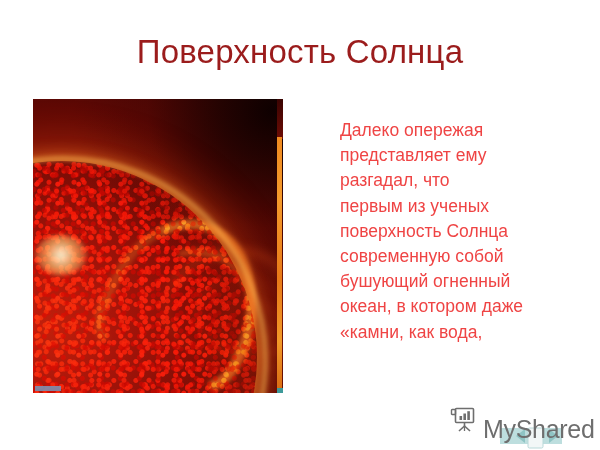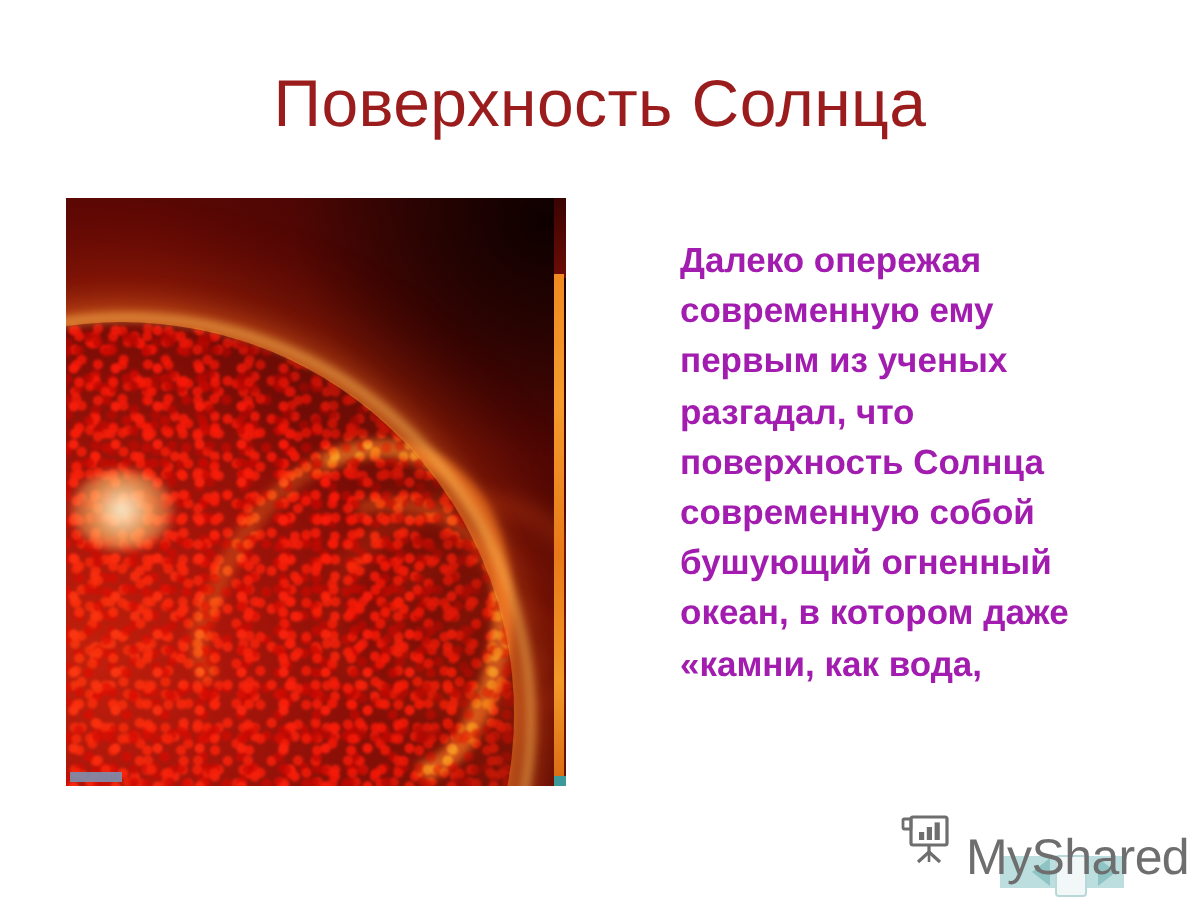--- a/index.html
+++ b/index.html
@@ -221,24 +221,24 @@
     background: #7d8fae;
     opacity: 0.9;
   }
 
   
   .body-copy {
     position: absolute;
     left: 340px;
     top: 118px;
     width: 244px;
-    color: #a21caf;
+    color: #ef4444;
     font-size: 17.5px;
     line-height: 25.2px;
-    font-weight: 700;
+    font-weight: 400;
   }
   .body-copy .line { white-space: nowrap; }
 
   
   .watermark {
     position: absolute;
     left: 450px;
     top: 400px;
     width: 140px;
     height: 42px;
@@ -290,23 +290,23 @@
     <div class="hot-spot"></div>
 
     <div class="photo-edge-dark"></div>
     <div class="photo-edge-strip"></div>
     <div class="photo-corner-teal"></div>
     <div class="photo-minicaption"></div>
   </div>
 
   <div class="body-copy">
     <div class="line">Далеко опережая</div>
-    <div class="line">современную ему</div>
+    <div class="line">представляет ему</div>
+    <div class="line">разгадал, что</div>
     <div class="line">первым из ученых</div>
-    <div class="line">разгадал, что</div>
     <div class="line">поверхность Солнца</div>
     <div class="line">современную собой</div>
     <div class="line">бушующий огненный</div>
     <div class="line">океан, в котором даже</div>
     <div class="line">«камни, как вода,</div>
   </div>
 
   <div class="watermark">
     <span class="wm-icon">
       <svg width="28" height="28" viewBox="0 0 28 28" aria-hidden="true">

